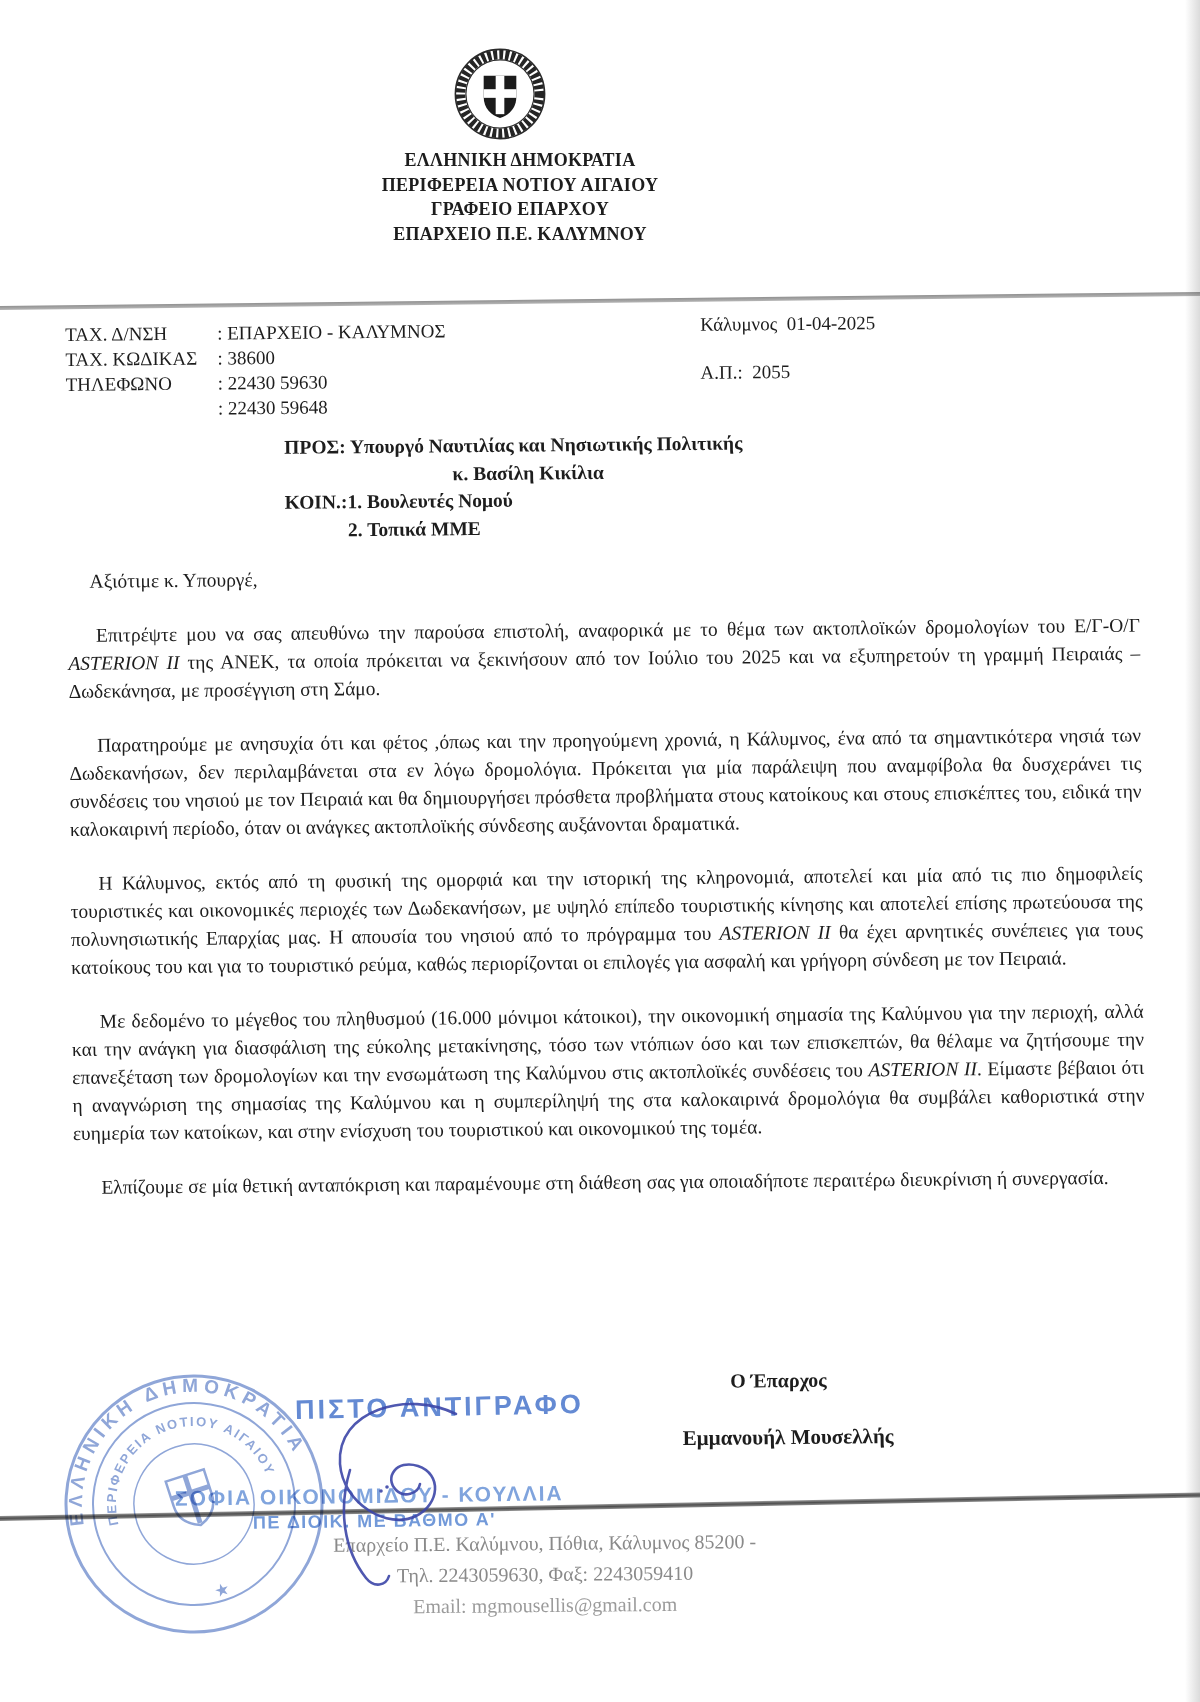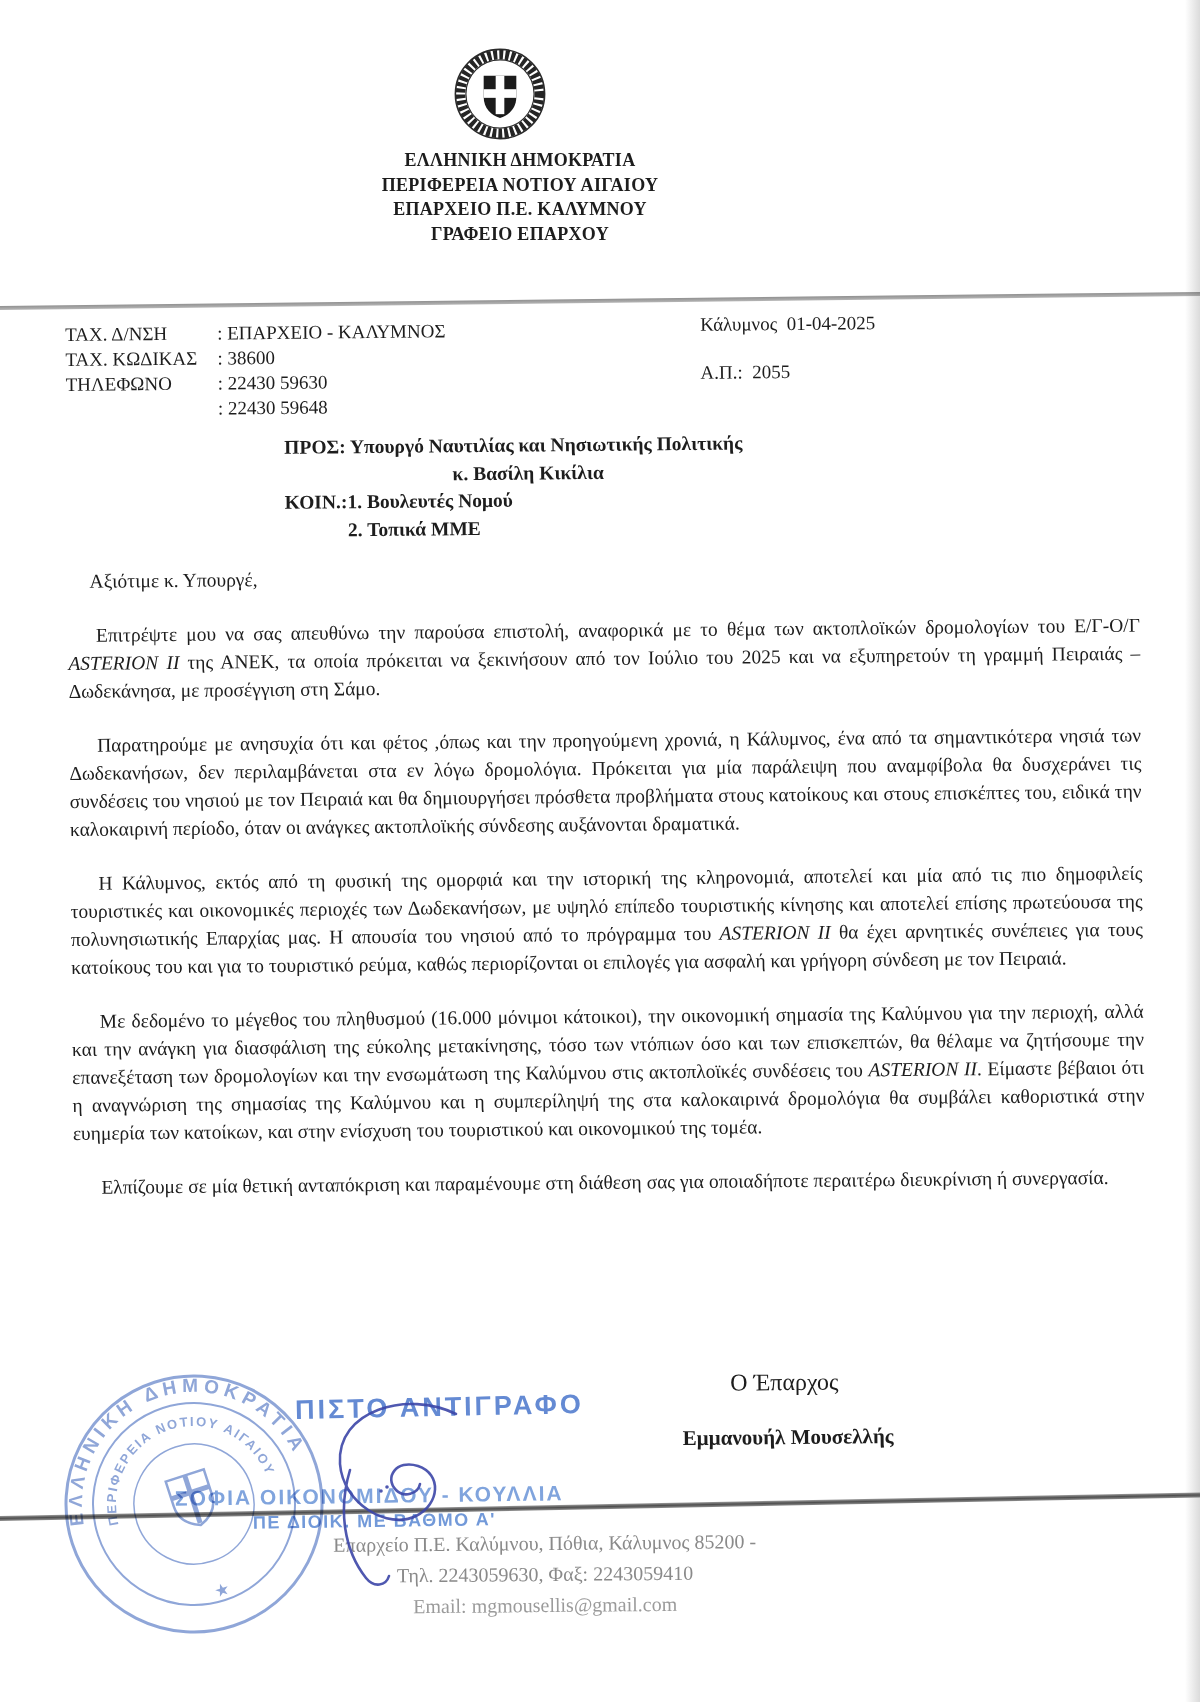--- a/index.html
+++ b/index.html
@@ -32,21 +32,21 @@
   .meta-right .pd{white-space:pre;}
   .meta-right .ap{white-space:pre;margin-top:26px;}
   .recipients{left:283px;top:118px;font-weight:bold;font-size:19.5px;line-height:27.5px;}
   .recipients .r2{padding-left:168px;}
   .recipients .r4{padding-left:63px;}
   .bodytext{left:65px;top:250px;width:1072px;font-size:19.5px;line-height:28px;
     text-align:justify;}
   .salutation{margin:0 0 26px 22px;}
   .para{margin:0 0 26px 0;text-indent:28px;}
   .para i{font-style:italic;}
-  .sig-title{left:720px;top:1058px;font-weight:normal;font-size:24px;}
+  .sig-title{left:720px;top:1058px;font-weight:bold;font-size:20px;}
   .sig-name{left:672px;top:1114px;font-weight:bold;font-size:21px;}
   
   .footer{left:180px;top:1528px;width:730px;text-align:center;color:#8a8a8a;
     font-size:20px;line-height:31px;transform:rotate(-0.5deg);z-index:2;}
   .footer .f3{color:#9b9b9b;}
   
   .stamp{mix-blend-mode:multiply;z-index:4;}
   .certified{left:295px;top:1392px;font-family:"Liberation Sans","DejaVu Sans",sans-serif;
     font-weight:bold;font-size:27px;letter-spacing:3px;color:#3d6cc8;opacity:.8;
     transform:rotate(-1.2deg);}
@@ -67,22 +67,22 @@
   <circle cx="50" cy="52" r="41" fill="none" stroke="#252525" stroke-width="10" stroke-dasharray="4 2.2"></circle>
   <circle cx="50" cy="52" r="35.5" fill="none" stroke="#2a2a2a" stroke-width="1.2"></circle>
   <path d="M33,33 h34 v22 c0,12 -8,19 -17,22 c-9,-3 -17,-10 -17,-22 z" fill="#1b1b1b"></path>
   <rect x="45.5" y="33" width="9" height="40" fill="#ffffff"></rect>
   <rect x="33" y="47" width="34" height="9" fill="#ffffff"></rect>
 </svg>
 
 <div class="abs header-block">
   <div>ΕΛΛΗΝΙΚΗ ΔΗΜΟΚΡΑΤΙΑ</div>
   <div>ΠΕΡΙΦΕΡΕΙΑ ΝΟΤΙΟΥ ΑΙΓΑΙΟΥ</div>
+  <div>ΓΡΑΦΕΙΟ ΕΠΑΡΧΟΥ</div>
   <div>ΕΠΑΡΧΕΙΟ Π.Ε. ΚΑΛΥΜΝΟΥ</div>
-  <div>ΓΡΑΦΕΙΟ ΕΠΑΡΧΟΥ</div>
 </div>
 
 <div class="abs top-rule"></div>
 
 <div class="abs letter">
   <div class="abs meta-left">
     <div class="meta-row">
       <span class="lbl">ΤΑΧ. Δ/ΝΣΗ</span>
       <span>: ΕΠΑΡΧΕΙΟ - ΚΑΛΥΜΝΟΣ</span>
     </div>

